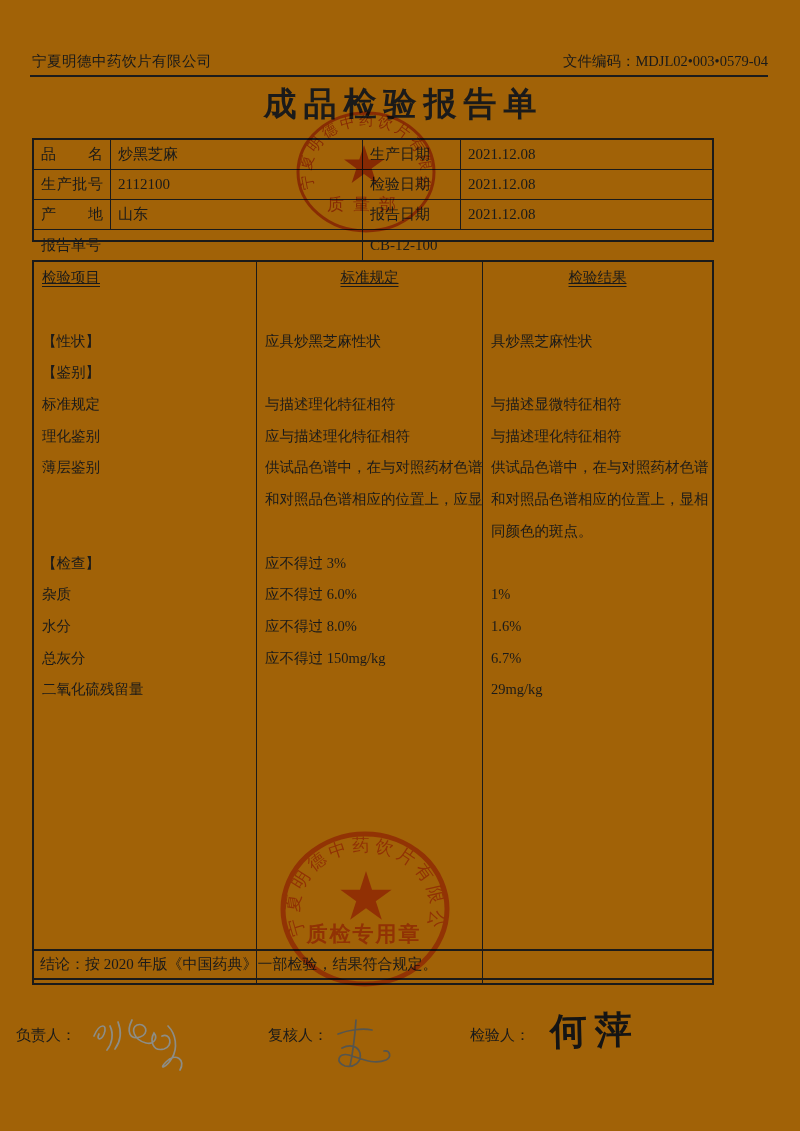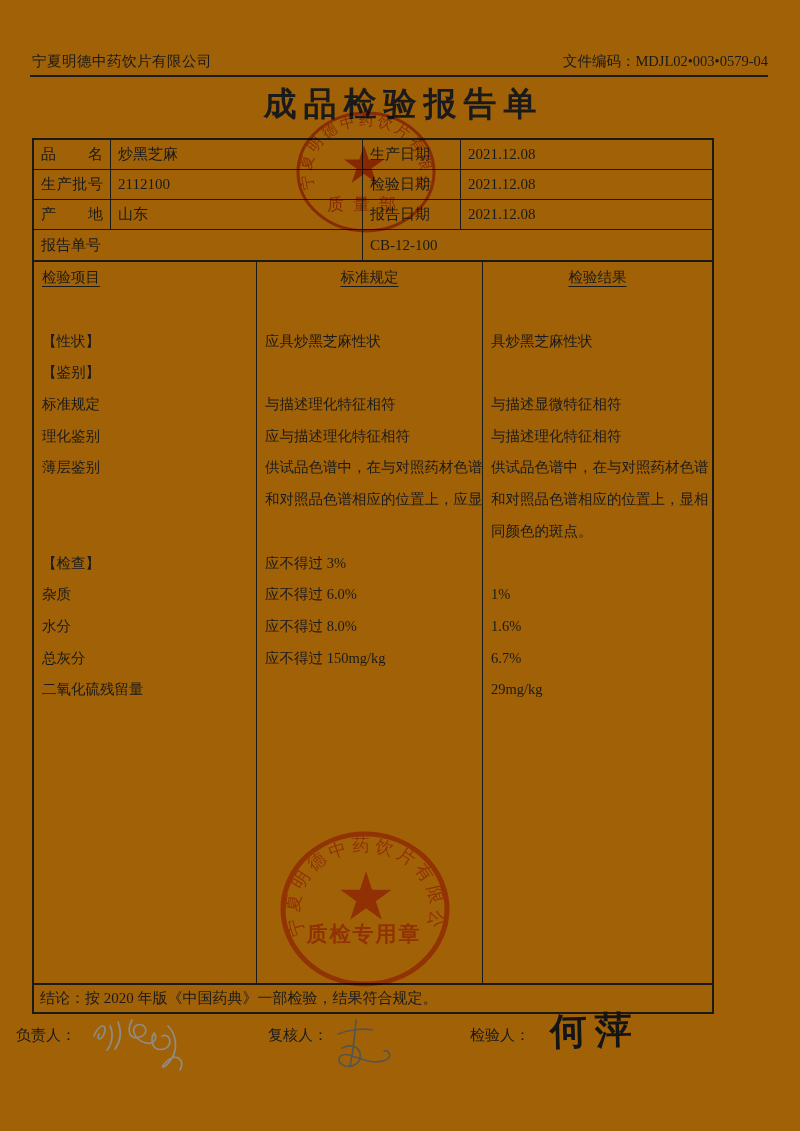--- a/index.html
+++ b/index.html
@@ -7,47 +7,47 @@
         font-family:"Liberation Serif","DejaVu Serif",serif;color:#1a1a1a;}
 
   
   .hdr-left{position:absolute;left:32px;top:52px;font-size:14.5px;letter-spacing:.5px;}
   .hdr-right{position:absolute;right:32px;top:52px;font-size:14.5px;}
   .hdr-rule{position:absolute;left:30px;top:75px;width:738px;height:2px;background:#1c1c1c;}
   .title{position:absolute;left:0;top:82px;width:800px;text-align:center;
          font-size:33px;font-weight:bold;letter-spacing:7px;text-indent:7px;}
 
   
-  .info-table{position:absolute;left:32px;top:138px;width:682px;height:124px;
+  .info-table{position:absolute;left:32px;top:138px;width:682px;height:104px;
               border:2px solid #1a1a1a;box-sizing:border-box;display:grid;
               grid-template-columns:77px 252px 98px 251px;grid-auto-rows:30px;
               font-size:15px;background:transparent;}
   .cell{border-right:1px solid #1a1a1a;border-bottom:1px solid #1a1a1a;
         display:flex;align-items:center;padding:0 7px;box-sizing:border-box;white-space:nowrap;}
   .cell.lastcol{border-right:none;}
   .cell.lastrow{border-bottom:none;}
   .just{display:block;width:100%;text-align:justify;text-align-last:justify;}
   .span2a{grid-column:1/3;}
   .span2b{grid-column:3/5;}
 
   
   .main-table{position:absolute;left:32px;top:260px;width:682px;height:725px;
               border:2px solid #1a1a1a;box-sizing:border-box;display:grid;
               grid-template-columns:223px 226px 229px;font-size:14.5px;}
   .col{box-sizing:border-box;border-right:1px solid #1a1a1a;display:flex;flex-direction:column;}
   .col:last-child{border-right:none;}
   .ln{height:31.7px;flex:0 0 auto;display:flex;align-items:center;
       padding-left:8px;white-space:nowrap;box-sizing:border-box;}
-  .ln.hdr{justify-content:flex-start;}
+  .ln.hdr{justify-content:flex-start;text-decoration:underline;}
   .ln.hdr.center{justify-content:center;padding-left:0;}
   .ln.hdr span{text-decoration:underline;text-underline-offset:4px;}
   .spacer{height:31.7px;flex:0 0 auto;}
 
   
-  .conclusion{position:absolute;left:32px;top:983px;width:682px;height:31px;
+  .conclusion{position:absolute;left:32px;top:949px;width:682px;height:31px;
               border:2px solid #1a1a1a;box-sizing:border-box;display:flex;
               align-items:center;padding-left:6px;font-size:15px;white-space:nowrap;}
 
   
   .f-label{position:absolute;top:1026px;font-size:15px;white-space:nowrap;}
   .sig-svg{position:absolute;}
   .sig-text{position:absolute;left:550px;top:1006px;font-size:37px;font-weight:bold;
             letter-spacing:8px;transform:rotate(-1.5deg);color:#141414;}
 
   

